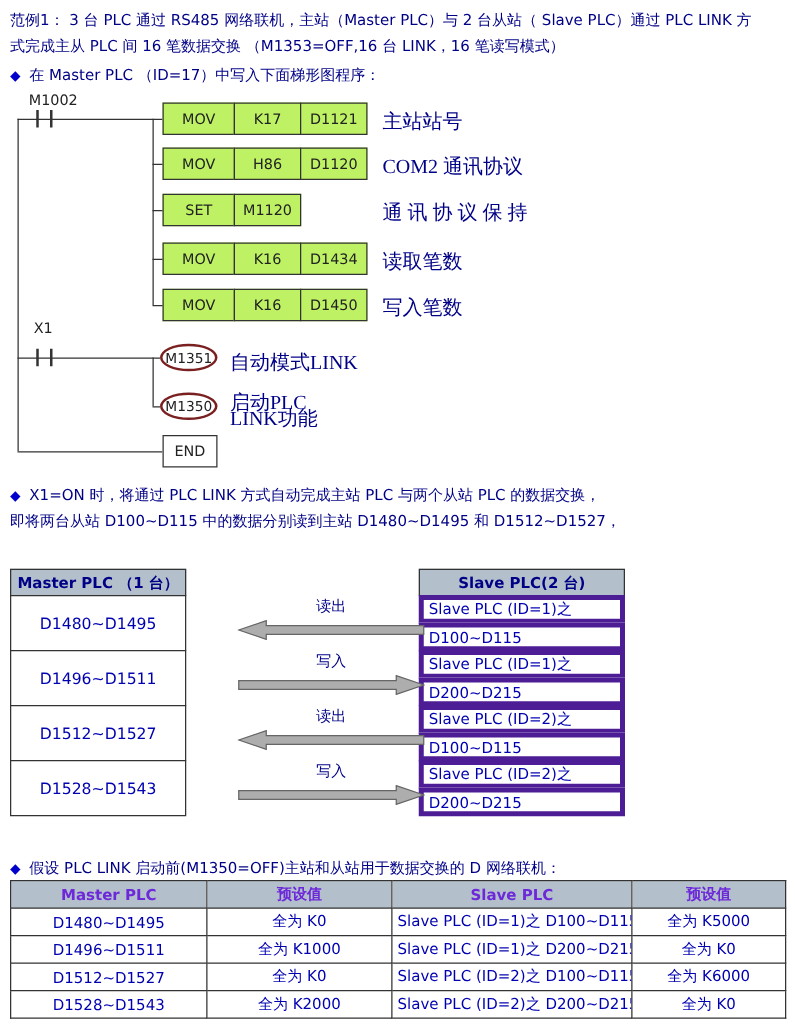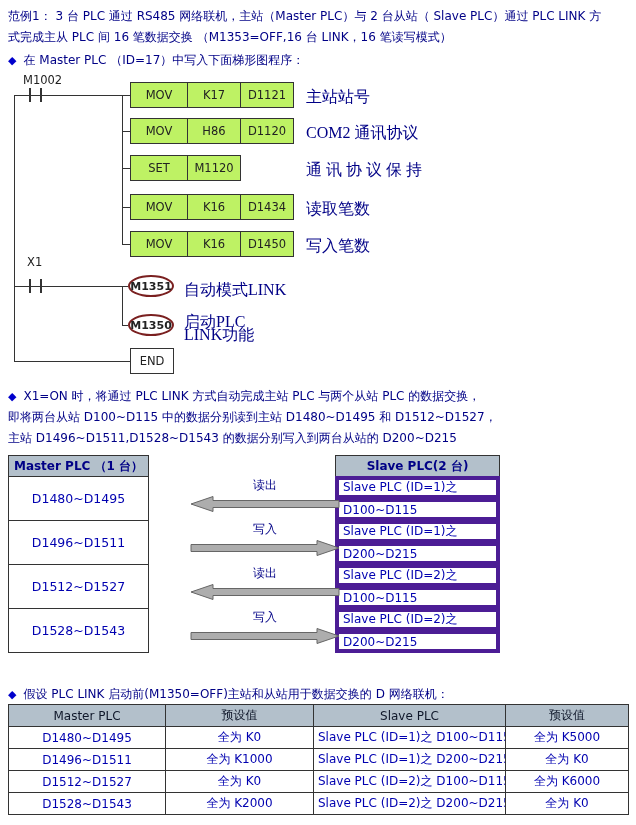--- a/index.html
+++ b/index.html
@@ -20,21 +20,21 @@
   .contact-bar { position:absolute; width:2px; height:14px; background:#333; }
   .lad-lbl { position:absolute; font-size:11.5px; color:#222; white-space:nowrap; }
   .rung-box { position:absolute; display:flex; }
   .cell { display:flex; align-items:center; justify-content:center; height:26px;
           border:1px solid #333; background:#bef264; font-size:11.5px; color:#222; }
   .cell.op  { width:58px; }
   .cell.val { width:54px; margin-left:-1px; }
   .comment { position:absolute; font-size:16px; color:#000086; white-space:nowrap;font-family:Liberation Serif, serif; }
   .coil { position:absolute; width:46px; height:22px; border:2px solid #7a2020;
           border-radius:50%; display:flex; align-items:center; justify-content:center;
-          font-size:11px; color:#222; background:#fff;font-weight:bold; }
+          font-size:11px; color:#222; background:#fff; }
   .end-box { position:absolute; width:44px; height:26px; border:1px solid #333;
           display:flex; align-items:center; justify-content:center;
           font-size:11.5px; color:#222; background:#fff; }
 
   
   .exchange { position:absolute; left:0; top:455px; width:636px; height:210px; }
   .ex-col { position:absolute; top:0; }
   .ex-header { height:22px; background:#b3c0cb; border:1px solid #333;
           display:flex; align-items:center; justify-content:center;
           font-size:12px; font-weight:bold; color:#000086; }
@@ -46,21 +46,21 @@
           font-size:12px; color:#0000b0; background:#fff; white-space:nowrap; }
   .arrow-block { position:absolute; width:186px; height:44px; text-align:center; }
   .arrow-label { font-size:12px; color:#000086; line-height:16px; }
   .arrow-svg { display:block; margin:3px auto 0 auto; }
 
   
   table.preset { position:absolute; left:8px; top:704px; border-collapse:collapse;
           width:620px; table-layout:fixed; }
   .preset th, .preset td { border:1px solid #333; height:22px; font-size:12px;
           overflow:hidden; white-space:nowrap; }
-  .preset th { background:#b3c0cb; color:#0f172a; font-weight:normal; text-align:center;margin-top:36px; }
+  .preset th { background:#b3c0cb; color:#6d28d9; font-weight:bold; text-align:center;margin-top:36px; }
   .preset td { color:#0000b0; text-align:center; }
   .preset td.cleft { text-align:left; padding-left:4px; }
 </style>
 </head>
 <body>
 
 <div class="abs txt" style="left:8px; top:6px;">
   <div>范例1：    3 台 PLC 通过 RS485 网络联机，主站（Master PLC）与 2 台从站（ Slave PLC）通过 PLC LINK 方</div>
   <div>式完成主从 PLC 间 16 笔数据交换 （M1353=OFF,16 台 LINK，16 笔读写模式）</div>
 </div>
@@ -133,21 +133,20 @@
   <div class="comment" style="left:184px; top:253px;">LINK功能</div>
 
   <div class="end-box" style="left:130px; top:276px;">END</div>
 </div>
 
 <div class="abs txt" style="left:8px; top:386px;">
   <div>
     <span class="diamond">◆</span><span>X1=ON 时，将通过 PLC LINK 方式自动完成主站 PLC 与两个从站 PLC 的数据交换，</span>
   </div>
   <div>即将两台从站 D100~D115 中的数据分别读到主站 D1480~D1495 和 D1512~D1527，</div>
-  <div>主站 D1496~D1511,D1528~D1543 的数据分别写入到两台从站的 D200~D215</div>
 </div>
 
 <div class="exchange">
 
   <div class="ex-col" style="left:8px; width:141px;">
     <div class="ex-header">Master PLC （1 台）</div>
     <div class="ex-cell" style="margin-top:-1px;">D1480~D1495</div>
     <div class="ex-cell">D1496~D1511</div>
     <div class="ex-cell">D1512~D1527</div>
     <div class="ex-cell">D1528~D1543</div>

